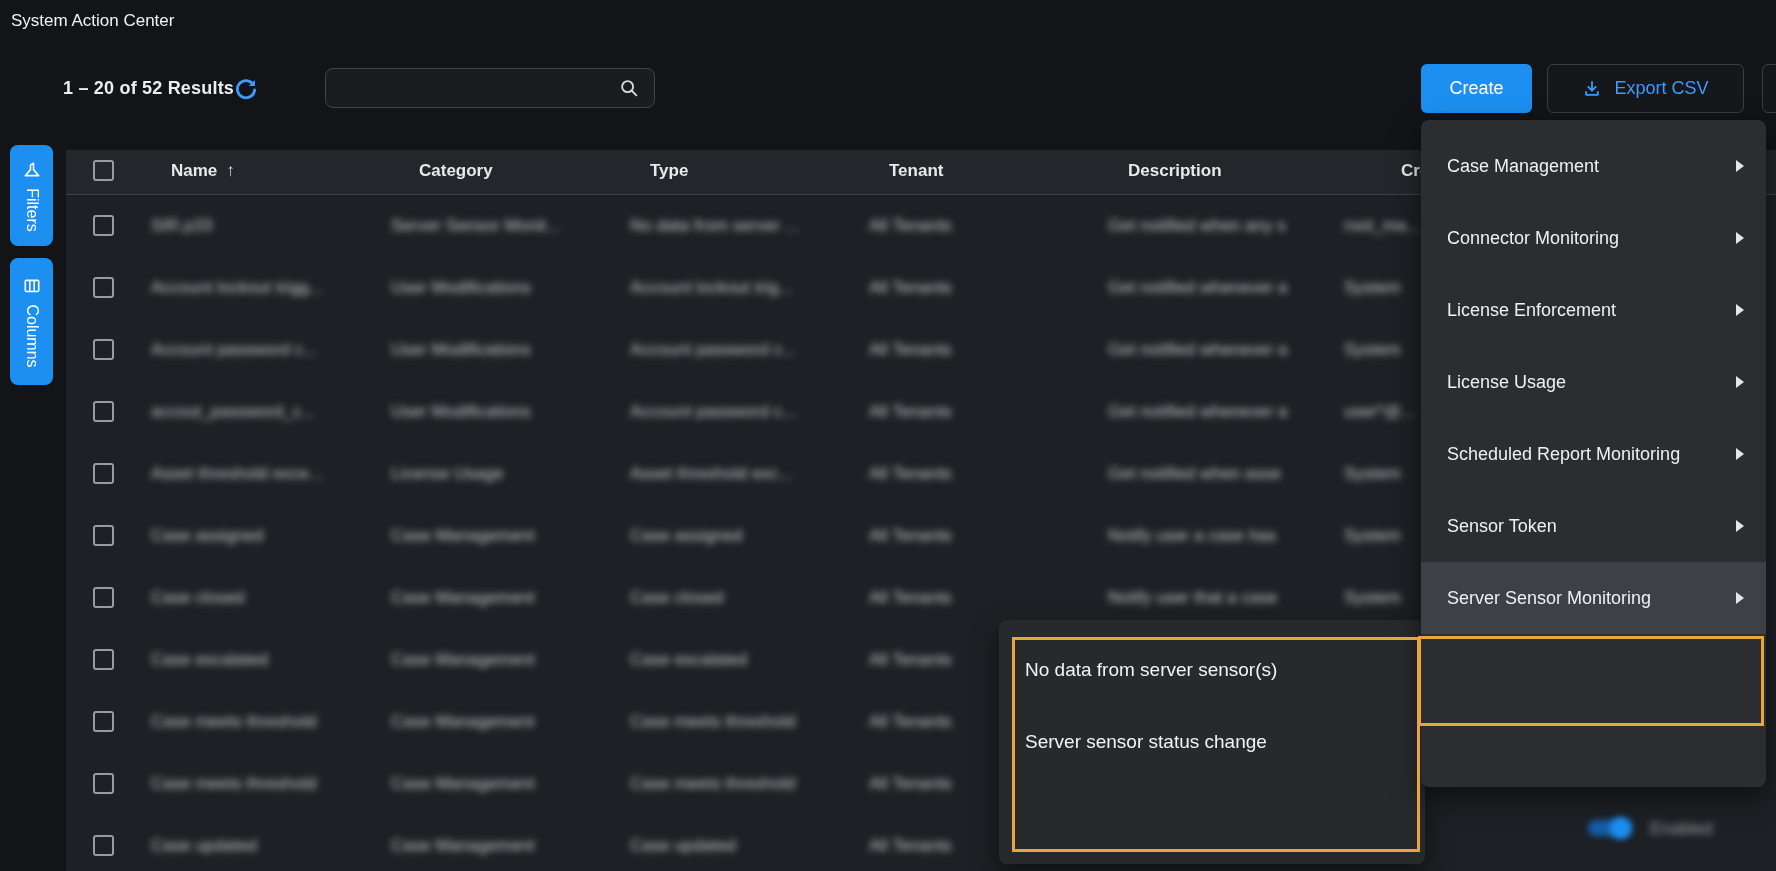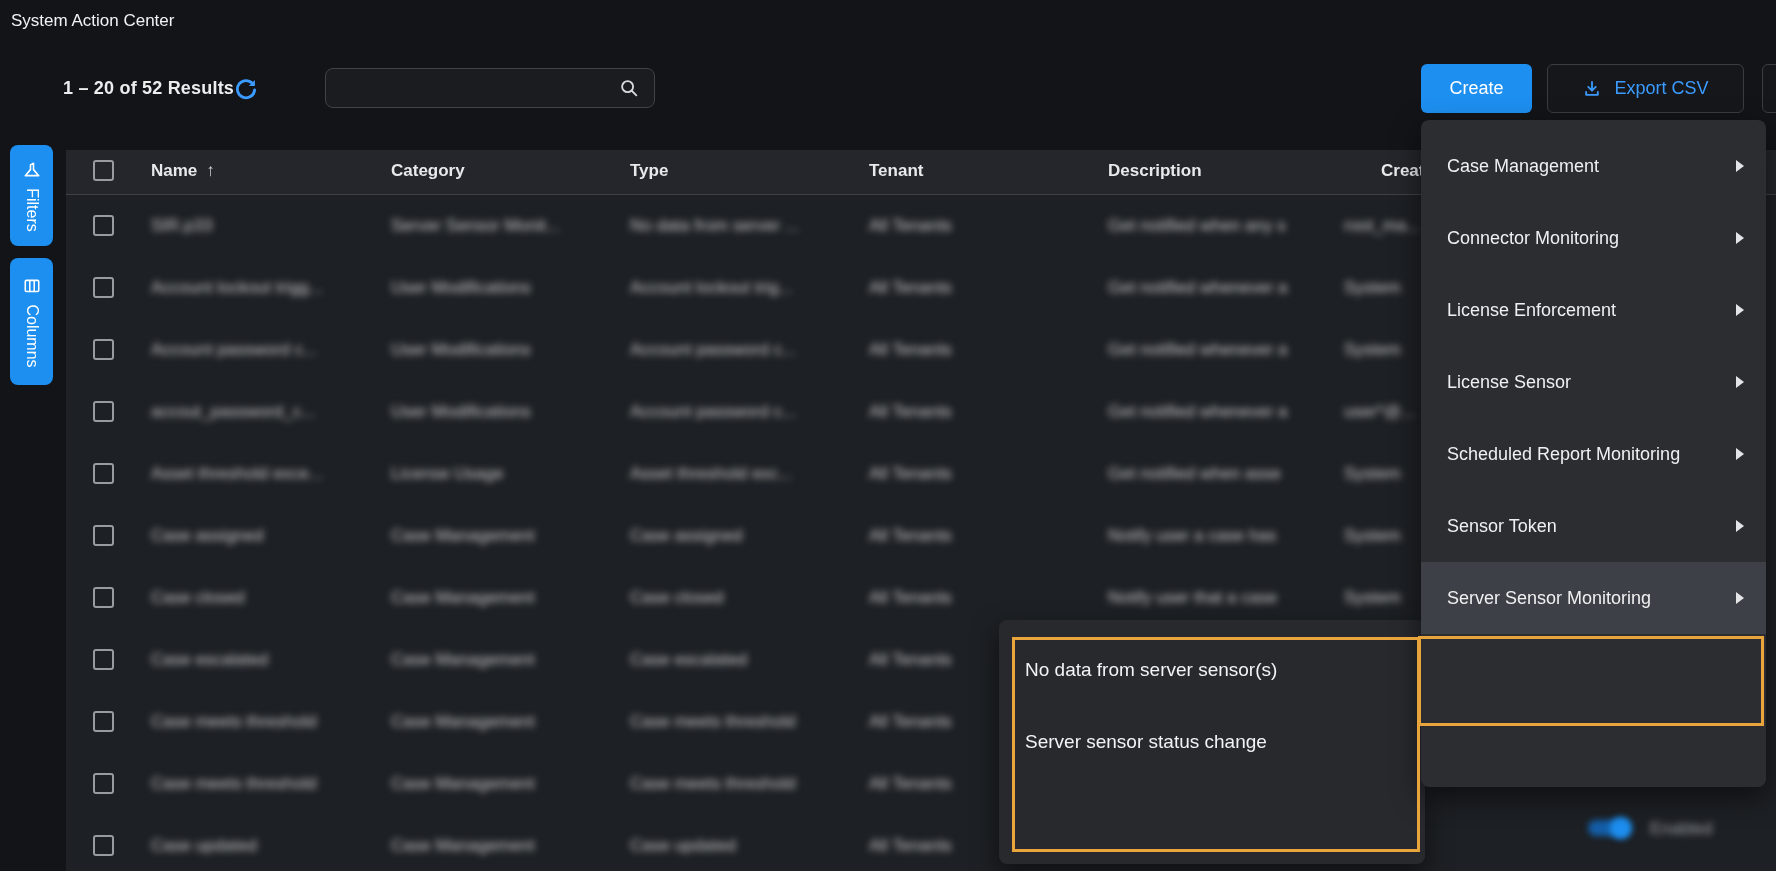--- a/index.html
+++ b/index.html
@@ -54,21 +54,21 @@
     transform:translate(-50%,-50%) rotate(90deg);
     display:flex; align-items:center; gap:9px; white-space:nowrap;
     color:#ffffff; font-size:16px;
   }
 
   
   .table-wrap { left:66px; top:150px; width:1710px; height:721px; background:#1d2024; }
   .thead { position:absolute; left:0; top:0; width:100%; height:45px;
            background:#24262b; border-bottom:1px solid #3e4146; }
   .hcell { position:absolute; top:11px; font-size:17px; font-weight:700; color:#e8e9eb;
-           cursor:pointer; display:flex; gap:9px; }
+           cursor:pointer; display:flex; gap:9px;margin-left:20px; }
   .sort-arrow { font-weight:400; color:#d4d6d8; }
   .cbx { position:absolute; width:21px; height:21px; border:2px solid #989ba0;
          border-radius:3px; background:transparent; cursor:pointer; }
   .trow { position:absolute; left:0; width:100%; height:62px; }
   .cell { position:absolute; top:21px; font-size:17px; white-space:nowrap;
           overflow:hidden; color:#c6c8ca; }
   .blurred { filter:blur(3.5px); }
 
   
   .toggle-track { left:1588px; top:820px; width:40px; height:16px; border-radius:8px;
@@ -171,21 +171,21 @@
 </div>
 
 <div class="abs table-wrap">
   <div class="thead">
     <div class="cbx" style="left:27px; top:10px;"></div>
     <div id="header-cells">
         <div class="hcell" style="left: 85px;">
           <span>Name</span>
           <span class="sort-arrow">↑</span>
         </div>
-        <div class="hcell" style="left: 325px; justify-content: center;">
+        <div class="hcell" style="left: 333px; justify-content: center;">
           <span>Category</span>
         </div>
         <div class="hcell" style="left: 564px;">
           <span>Type</span>
         </div>
         <div class="hcell" style="left: 803px;">
           <span>Tenant</span>
         </div>
         <div class="hcell" style="left: 1042px;">
           <span>Description</span>
@@ -321,21 +321,21 @@
       </div>
       <div class="menu-item">
         <span>Connector Monitoring</span>
         <span class="tri"></span>
       </div>
       <div class="menu-item">
         <span>License Enforcement</span>
         <span class="tri"></span>
       </div>
       <div class="menu-item">
-        <span>License Sensor</span>
+        <span>License Usage</span>
         <span class="tri"></span>
       </div>
       <div class="menu-item">
         <span>Scheduled Report Monitoring</span>
         <span class="tri"></span>
       </div>
       <div class="menu-item">
         <span>Sensor Token</span>
         <span class="tri"></span>
       </div>

